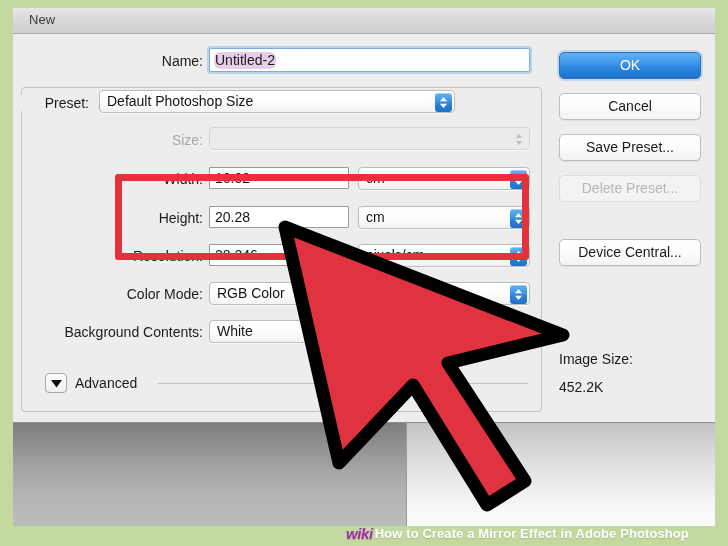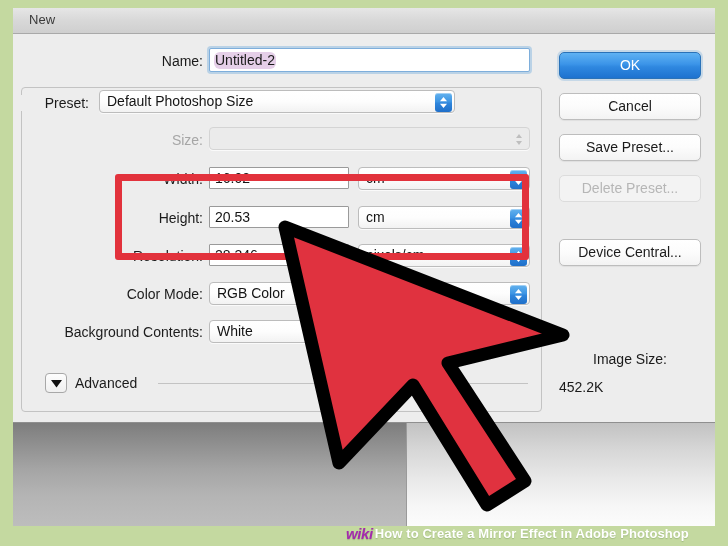--- a/index.html
+++ b/index.html
@@ -274,21 +274,21 @@
   #btn-cancel  { top: 58px; }
   #btn-save    { top: 99px; }
   #btn-delete  { top: 140px; }
   #btn-device  { top: 204px; }
 
   
   #imgsize-label {
     position: absolute;
     left: 546px; top: 316px;
     width: 142px;
-    text-align: center;
+    text-align: left;
     font-size: 14px;
     color: #1b1b1b;
   }
   #imgsize-value {
     position: absolute;
     left: 546px; top: 344px;
     width: 142px;
     text-align: left;
     font-size: 14px;
     color: #1b1b1b;
@@ -398,21 +398,21 @@
           <span class="stepper">
             <svg width="17" height="19" viewBox="0 0 17 19" aria-hidden="true">
               <polygon points="8.5,4 12,8.2 5,8.2" fill="#ffffff"></polygon>
               <polygon points="8.5,15 12,10.8 5,10.8" fill="#ffffff"></polygon>
             </svg>
           </span>
         </div>
 
         <div class="row-label" id="height-label">Height:</div>
         <div class="textfield" id="height-field">
-          <span class="tval">20.53</span>
+          <span class="tval">20.28</span>
         </div>
         <div class="popup" id="height-unit">
           <span class="ptext">cm</span>
           <span class="stepper">
             <svg width="17" height="19" viewBox="0 0 17 19" aria-hidden="true">
               <polygon points="8.5,4 12,8.2 5,8.2" fill="#ffffff"></polygon>
               <polygon points="8.5,15 12,10.8 5,10.8" fill="#ffffff"></polygon>
             </svg>
           </span>
         </div>

